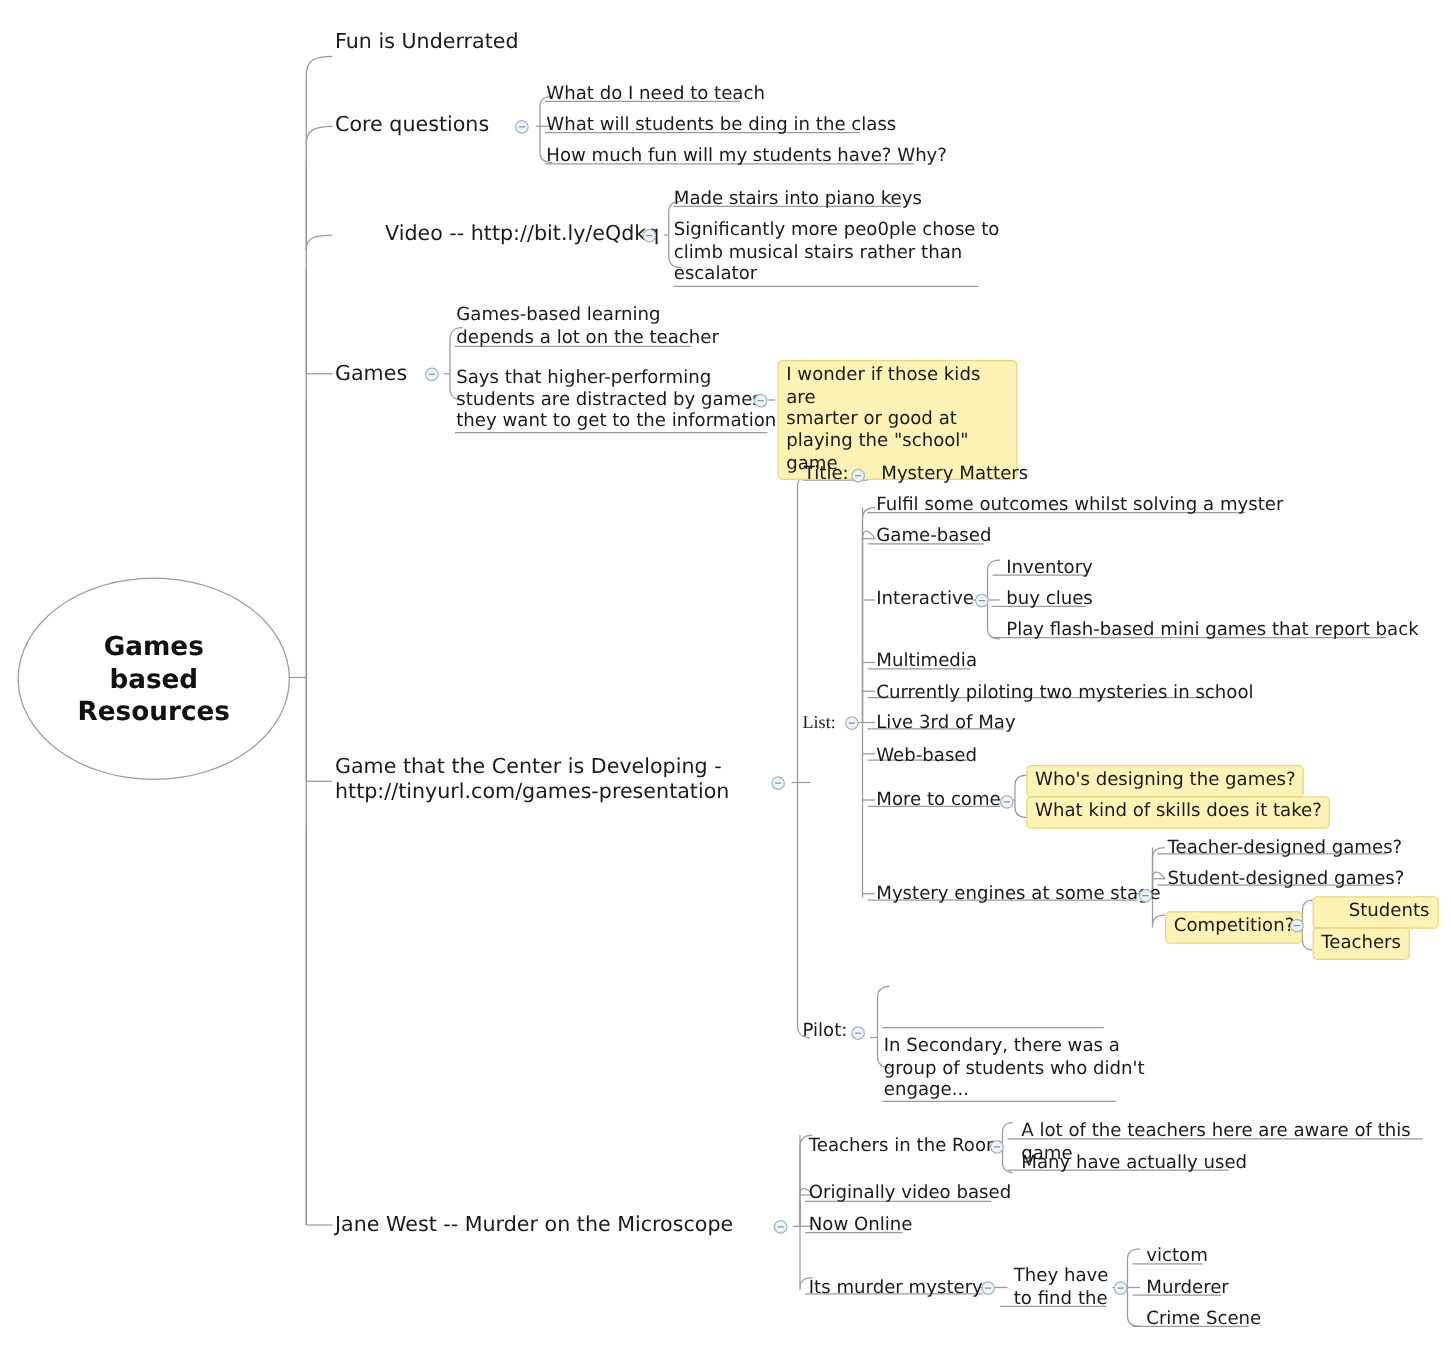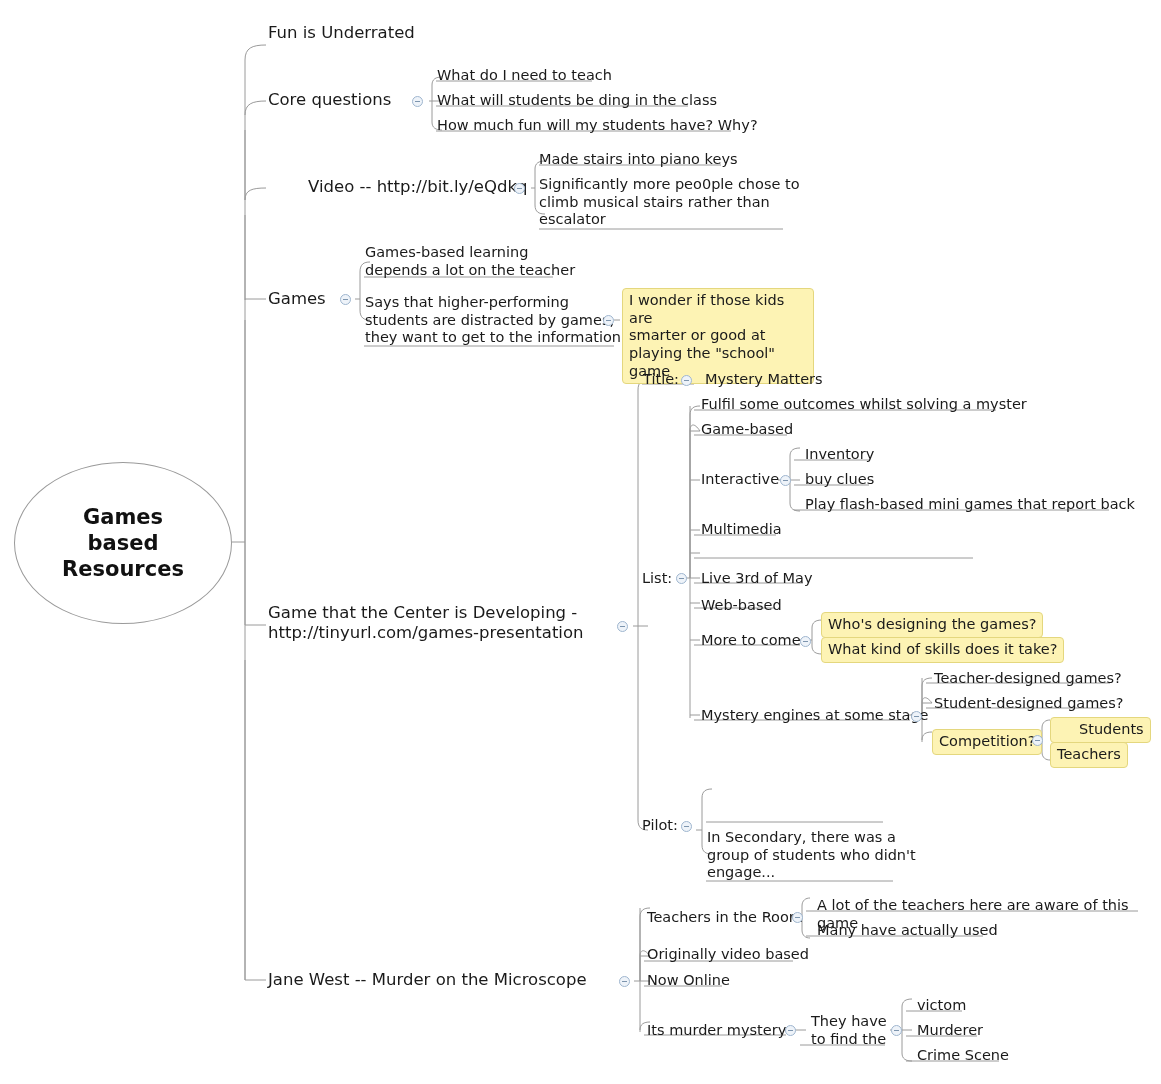--- a/index.html
+++ b/index.html
@@ -256,31 +256,32 @@
 
   <div class="node hl" style="left:622px; top:288px; width:178px;">I wonder if those kids are
 smarter or good at
 playing the "school" game</div>
   <div class="collapse" style="left:617px; top:621px;"></div>
 
   <div class="node" style="left:641px; top:370px;">Title:</div>
   <div class="collapse" style="left:681px; top:375px;"></div>
   <div class="node" style="left:703px; top:370px;">Mystery Matters</div>
 
-  <div class="node" style="left:640px; top:569px;">List:</div>
+  <div class="node" style="left:640px; top:569px;font-family:Liberation Serif, serif;">List:</div>
   <div class="collapse" style="left:676px; top:573px;"></div>
 
   <div class="node" style="left:699px; top:395px;">Fulfil some outcomes whilst solving a myster</div>
   <div class="node" style="left:699px; top:420px;">Game-based</div>
   <div class="node" style="left:699px; top:470px;">Interactive</div>
   <div class="collapse" style="left:780px; top:475px;"></div>
   <div class="node" style="left:803px; top:445px;">Inventory</div>
   <div class="node" style="left:803px; top:470px;">buy clues</div>
   <div class="node" style="left:803px; top:495px;">Play flash-based mini games that report back</div>
   <div class="node" style="left:699px; top:520px;">Multimedia</div>
+  <div class="node" style="left:699px; top:545px;">Currently piloting two mysteries in school</div>
   <div class="node" style="left:699px; top:569px;">Live 3rd of May</div>
   <div class="node" style="left:699px; top:596px;">Web-based</div>
   <div class="node" style="left:699px; top:631px;">More to come</div>
   <div class="collapse" style="left:800px; top:636px;"></div>
   <div class="node hl" style="left:821px; top:612px;">Who's designing the games?</div>
   <div class="node hl" style="left:821px; top:637px;">What kind of skills does it take?</div>
   <div class="node" style="left:699px; top:706px;">Mystery engines at some stage</div>
   <div class="collapse" style="left:911px; top:711px;"></div>
   <div class="node" style="left:932px; top:669px;">Teacher-designed games?</div>
   <div class="node" style="left:932px; top:694px;">Student-designed games?</div>

